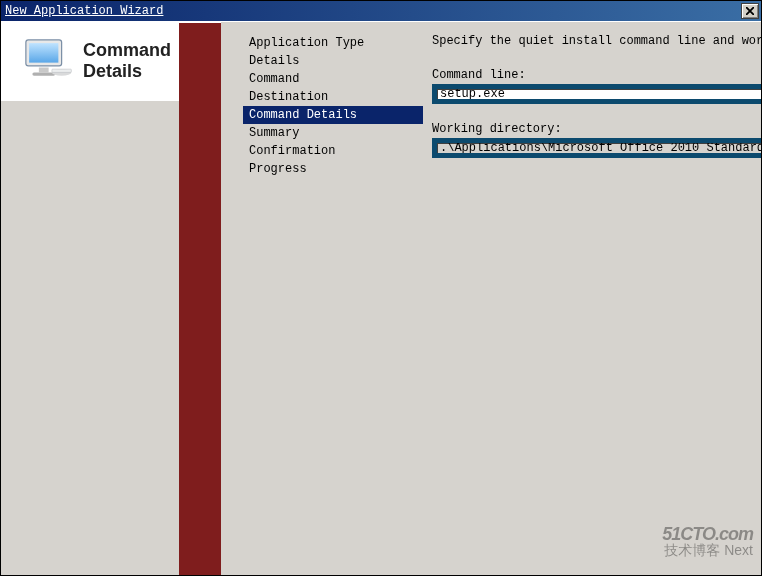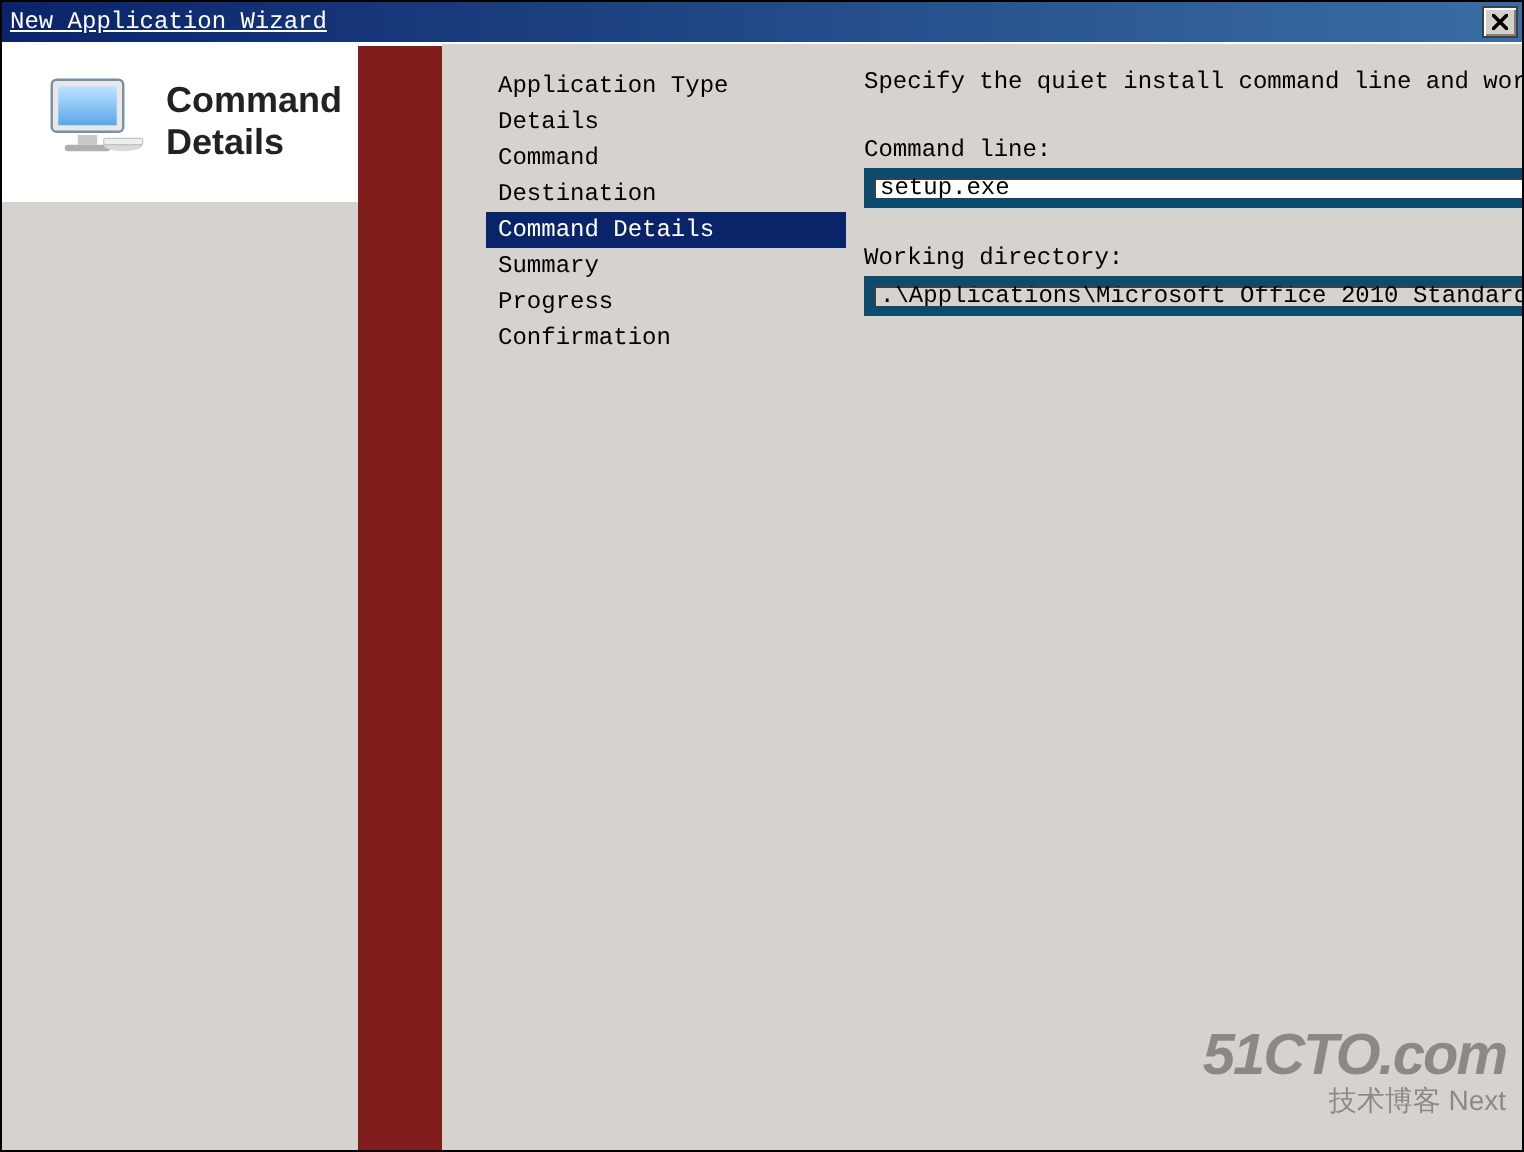--- a/index.html
+++ b/index.html
@@ -151,21 +151,21 @@
     .watermark {
       position: absolute;
       right: 8px;
       bottom: 18px;
       color: rgba(0,0,0,0.35);
       pointer-events: none;
       font-family: Arial, sans-serif;
       text-align: right;
       line-height: 1;
     }
-    .watermark .line1 { font-size: 29px; font-weight: bold; font-style: italic; letter-spacing: -1px; }
+    .watermark .line1 { font-size: 18px; font-weight: bold; font-style: italic; letter-spacing: -1px; }
     .watermark .line2 { font-size: 14px; }
     .wizard-outer { border-top: 1px solid #fff; box-shadow: inset 0 1px 0 #fff; }
   </style>
 </head>
 <body>
 
 <div class="titlebar">
   <span class="title">New Application Wizard</span>
   <div class="close-btn">
     <svg width="8" height="8" viewBox="0 0 8 8">
@@ -198,22 +198,22 @@
   </div>
 
   <div class="content-area wizard-outer">
     <div class="sidebar">
       <div class="sidebar-item">Application Type</div>
       <div class="sidebar-item">Details</div>
       <div class="sidebar-item">Command</div>
       <div class="sidebar-item">Destination</div>
       <div class="sidebar-item selected">Command Details</div>
       <div class="sidebar-item">Summary</div>
+      <div class="sidebar-item">Confirmation</div>
       <div class="sidebar-item">Progress</div>
-      <div class="sidebar-item">Confirmation</div>
     </div>
 
     <div class="main-panel">
       <div class="instruction">Specify the quiet install command line and working directory needed to install this ap</div>
 
       <div class="field-group">
         <div class="field-label">Command line:</div>
         <input type="text" class="text-input" value="setup.exe" style="">
       </div>
 

